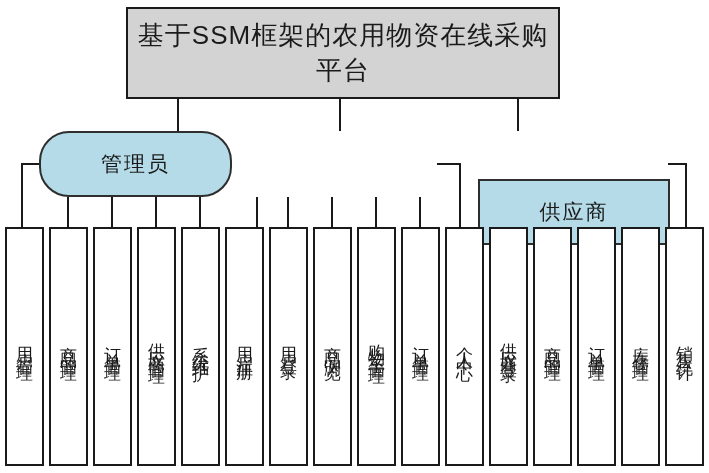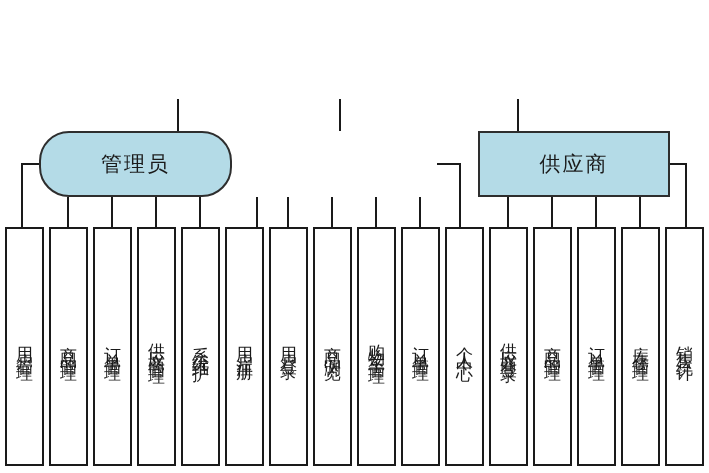--- a/index.html
+++ b/index.html
@@ -17,21 +17,21 @@
     background:#d3d3d3;border:2px solid #1a1a1a;
     font-size:26px;letter-spacing:1px;
   }
   .group{
     top:131px;height:66px;
     background:#b4dbe7;border:2px solid #2e2e2e;
     font-size:21px;letter-spacing:2px;
   }
   .g0{left:39px;width:193px;border-radius:30px;}
   .g1{left:248px;width:190px;}
-  .g2{left:478px;width:192px;}
+  .g2{left:478px;width:192px;margin-top:48px;}
   .leaf{
     top:227px;width:39px;height:239px;
     background:#ffffff;border:2px solid #1a1a1a;
   }
   .leaf .vtext{
     writing-mode:vertical-lr;text-orientation:upright;
     font-size:17px;letter-spacing:6px;line-height:1;
     white-space:nowrap;margin-top:-4px;
   }
 </style>
@@ -62,20 +62,23 @@
     <line x1="460" y1="163" x2="460" y2="227"></line>
 
     <line x1="508" y1="197" x2="508" y2="227"></line>
     <line x1="552" y1="197" x2="552" y2="227"></line>
     <line x1="596" y1="197" x2="596" y2="227"></line>
     <line x1="640" y1="197" x2="640" y2="227"></line>
     <line x1="668" y1="164" x2="687" y2="164"></line>
     <line x1="686" y1="163" x2="686" y2="227"></line>
   </svg>
 
+  <div class="box root">
+    <span>基于SSM框架的农用物资在线采购平台</span>
+  </div>
 
   <div class="box group g0">
     <span>管理员</span>
   </div>
   <div class="box group g2">
     <span>供应商</span>
   </div>
 
   <div class="box leaf" style="left:5px">
       <span class="vtext">用户管理</span>

